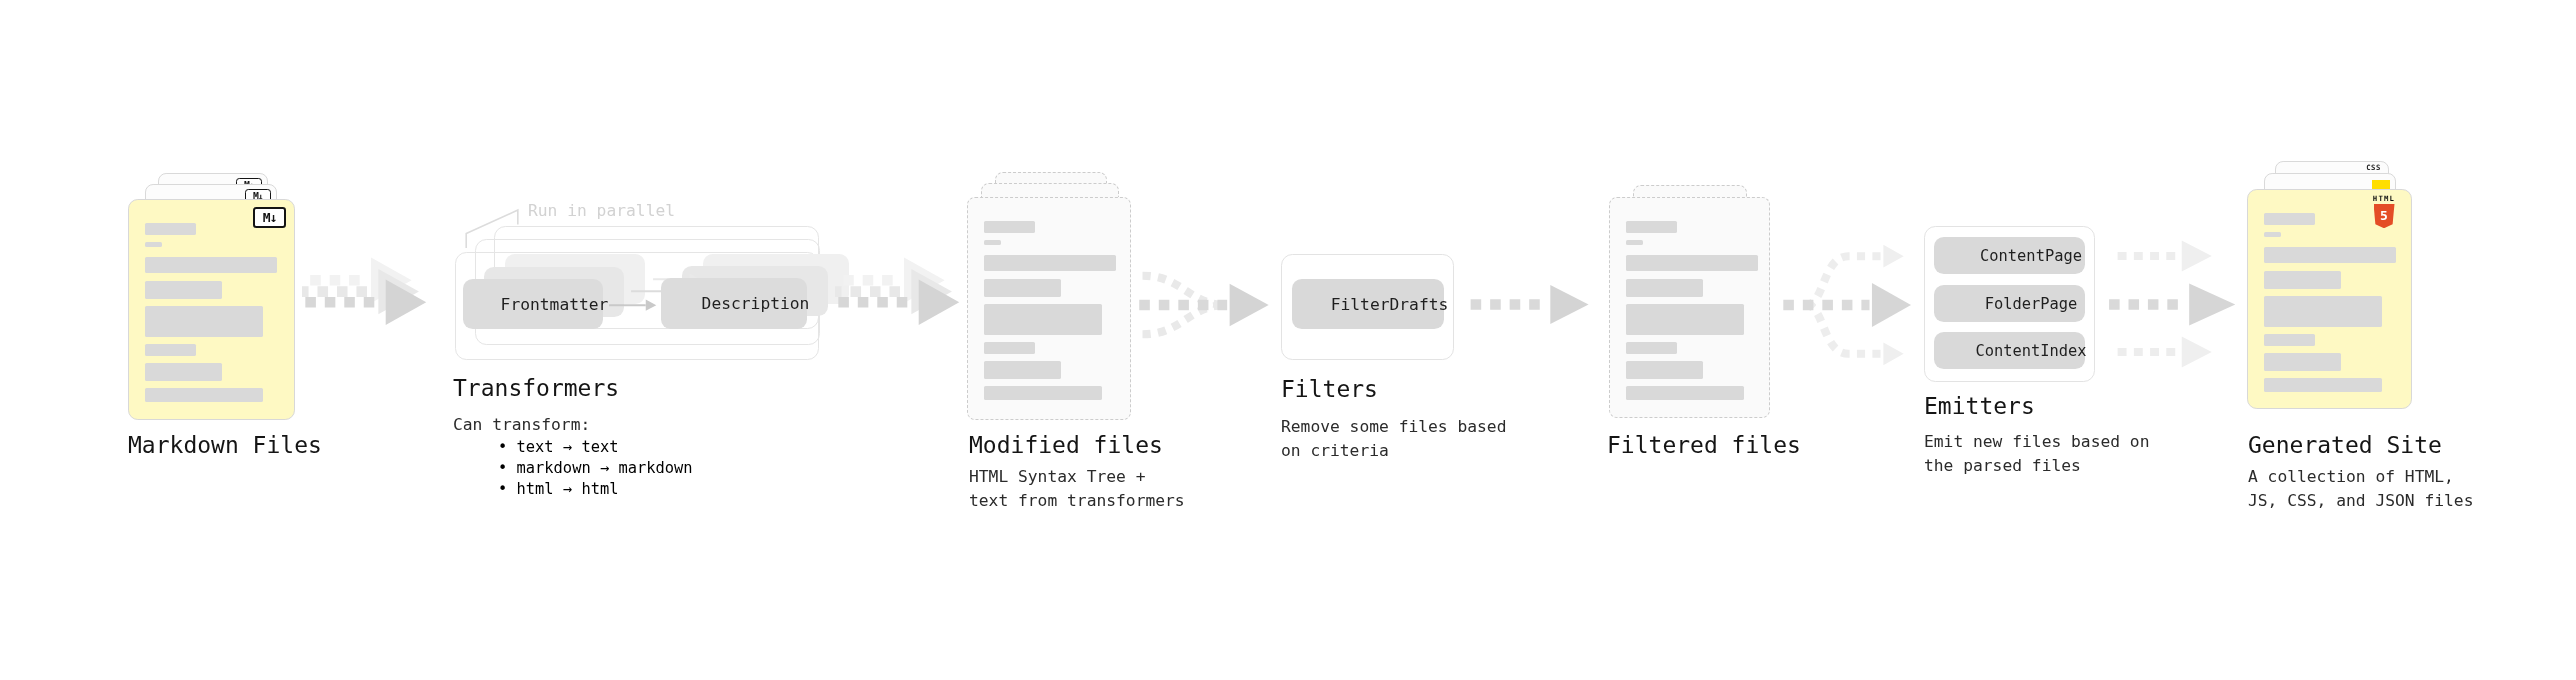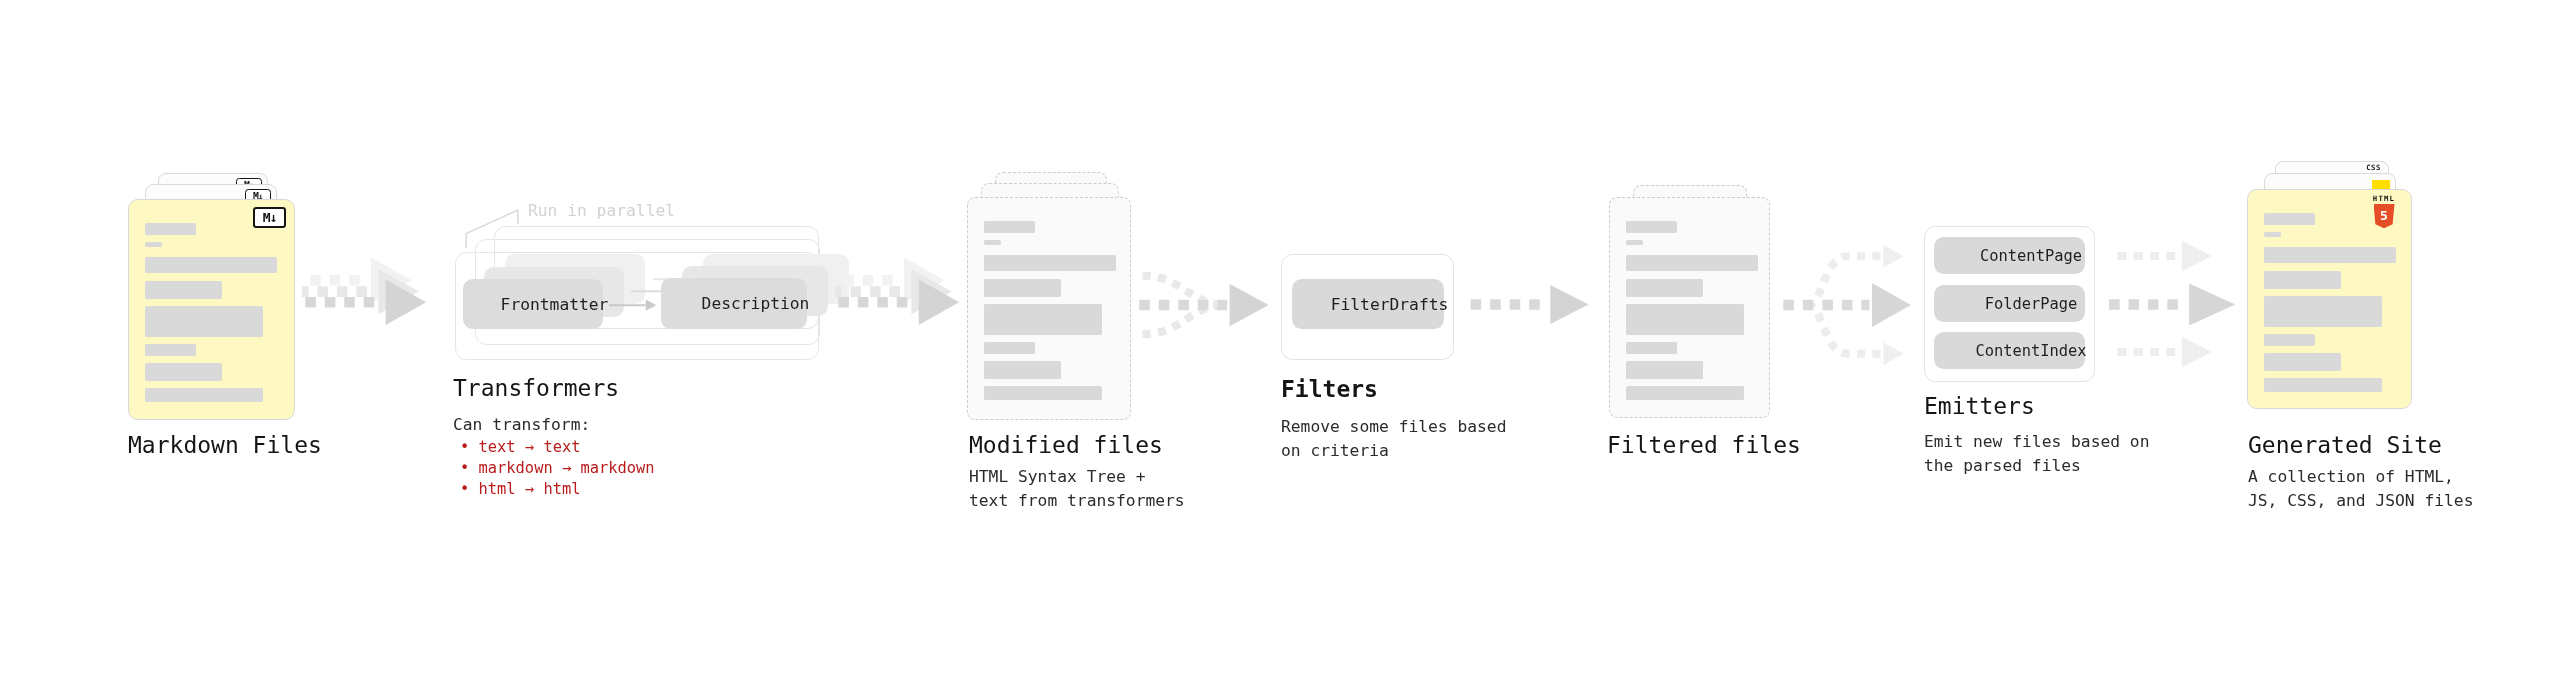--- a/index.html
+++ b/index.html
@@ -37,21 +37,21 @@
 
   .pill { position:absolute; border-radius:9.8px; display:flex; align-items:center; justify-content:center;
           font-size:16.3px; color:#1f1f1f; box-sizing:border-box; white-space:nowrap;padding-left:43px; }
   .pill.front { background:#dcdcdc; }
   .pill.mid   { background:#e7e7e7; }
   .pill.back  { background:#f0f0f0; }
   .pill.em    { background:#d9d9d9; font-size:15.4px; }
 
   .title { position:absolute; font-size:23px; font-weight:500; color:#151515; white-space:nowrap; }
   .desc  { position:absolute; font-size:16.3px; color:#2b2b2b; line-height:23.6px; white-space:nowrap; }
-  .bullets { position:absolute; font-size:15.4px; color:#b91c1c; line-height:21px; white-space:nowrap; }
+  .bullets { position:absolute; font-size:15.4px; color:#000000; line-height:21px; white-space:nowrap;margin-left:38px; }
   .callout-text { position:absolute; font-size:16.3px; color:#d2d2d2; white-space:nowrap; }
 
   
   .css-badge { position:absolute; top:2.4px; right:7.3px; font-size:7.3px; font-weight:bold; color:#1c1c1c;
                border-bottom:2.4px solid #2965f1; padding-bottom:6px; letter-spacing:0.4px; line-height:7.3px; }
   .js-badge  { position:absolute; top:5.7px; right:4.9px; width:18px; height:9.8px; background:#ffde00; }
   .html5-logo { position:absolute; top:4.9px; right:9px; width:36px; text-align:center; }
   .html5-word { font-size:7.3px; font-weight:bold; letter-spacing:1.2px; color:#111; line-height:8.1px; }
   .html5-shield { width:21px; height:24.4px; margin:0.8px auto 0; background:#e44d26;
     clip-path:polygon(0 0,100% 0,91% 84%,50% 100%,9% 84%);
@@ -173,21 +173,21 @@
   <svg class="abs" style="left:1136px;top:248px;" width="140" height="114" viewBox="0 0 172 140">
     <path d="M 8 34 C 58 34 64 70 112 70" fill="none" stroke="#e9e9e9" stroke-width="10" stroke-dasharray="10 9"></path>
     <path d="M 8 106 C 58 106 64 70 112 70" fill="none" stroke="#e9e9e9" stroke-width="10" stroke-dasharray="10 9"></path>
     <line x1="4" y1="70" x2="112" y2="70" stroke="#d9d9d9" stroke-width="13" stroke-dasharray="13 11"></line>
     <polygon points="115,44 115,96 163,70" fill="#d4d4d4"></polygon>
   </svg>
 
   <div>
     <div class="solid-box" style="left:1281px;top:254px;width:173px;height:106px;"></div>
     <div class="pill front" style="left:1292px;top:279px;width:152px;height:50px;background:#d9d9d9;">FilterDrafts</div>
-    <div class="title" style="left:1281px;top:376px;font-weight:bold;">Filters</div>
+    <div class="title" style="left:1281px;top:376px;">Filters</div>
     <div class="desc" style="left:1281px;top:415px;">
       <div>Remove some files based</div>
       <div>on criteria</div>
     </div>
   </div>
 
   <svg class="abs" style="left:1469px;top:276px;" width="122" height="57" viewBox="0 0 150 70">
     <line x1="2" y1="35" x2="97" y2="35" stroke="#d9d9d9" stroke-width="13" stroke-dasharray="13 11"></line>
     <polygon points="100,11 100,59 147,35" fill="#d4d4d4"></polygon>
   </svg>

